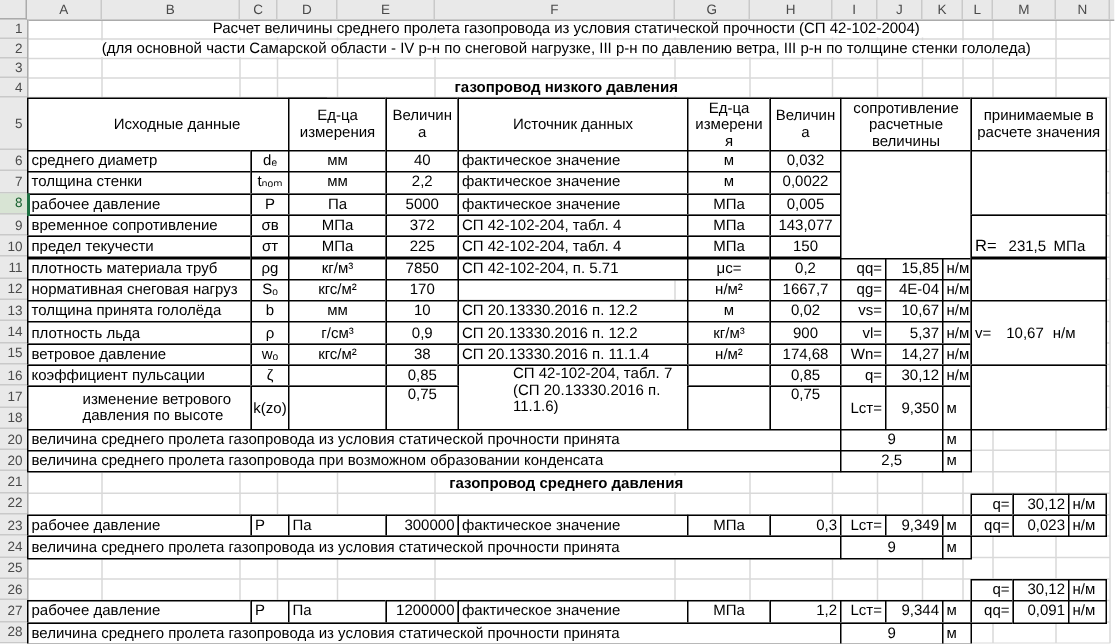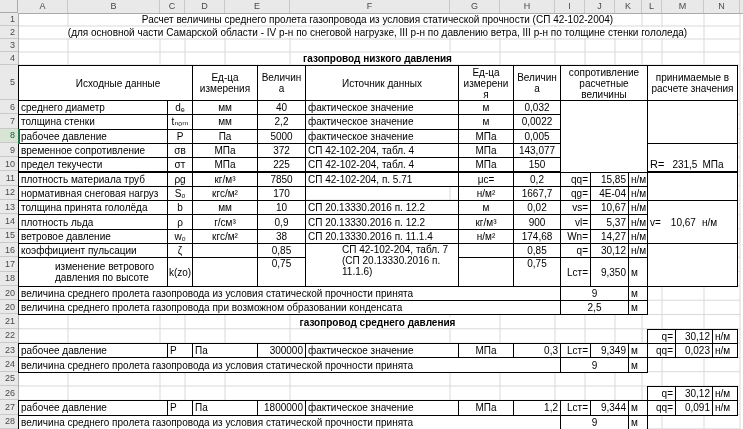--- a/index.html
+++ b/index.html
@@ -278,21 +278,21 @@
   <div class="c tc y24 h1 xbv">9</div>
   <div class="c y24 h1 xiu">м</div>
 
   <div class="c tr y26 h1 xfk">q=</div>
   <div class="c tr y26 h1 xfv">30,12</div>
   <div class="c y26 h1 xfu">н/м</div>
 
   <div class="c y27 h1 xlab">рабочее давление</div>
   <div class="c y27 h1 xsym">P</div>
   <div class="c y27 h1 xunit">Па</div>
-  <div class="c tr y27 h1 xval">1800000</div>
+  <div class="c tr y27 h1 xval">1200000</div>
   <div class="c y27 h1 xsrc">фактическое значение</div>
   <div class="c tc y27 h1 xu2">МПа</div>
   <div class="c tr y27 h1 xv2">1,2</div>
   <div class="c tr y27 h1 xik">Lст=</div>
   <div class="c tr y27 h1 xiv">9,344</div>
   <div class="c y27 h1 xiu">м</div>
   <div class="c tr y27 h1 xfk">qq=</div>
   <div class="c tr y27 h1 xfv">0,091</div>
   <div class="c y27 h1 xfu">н/м</div>
 

